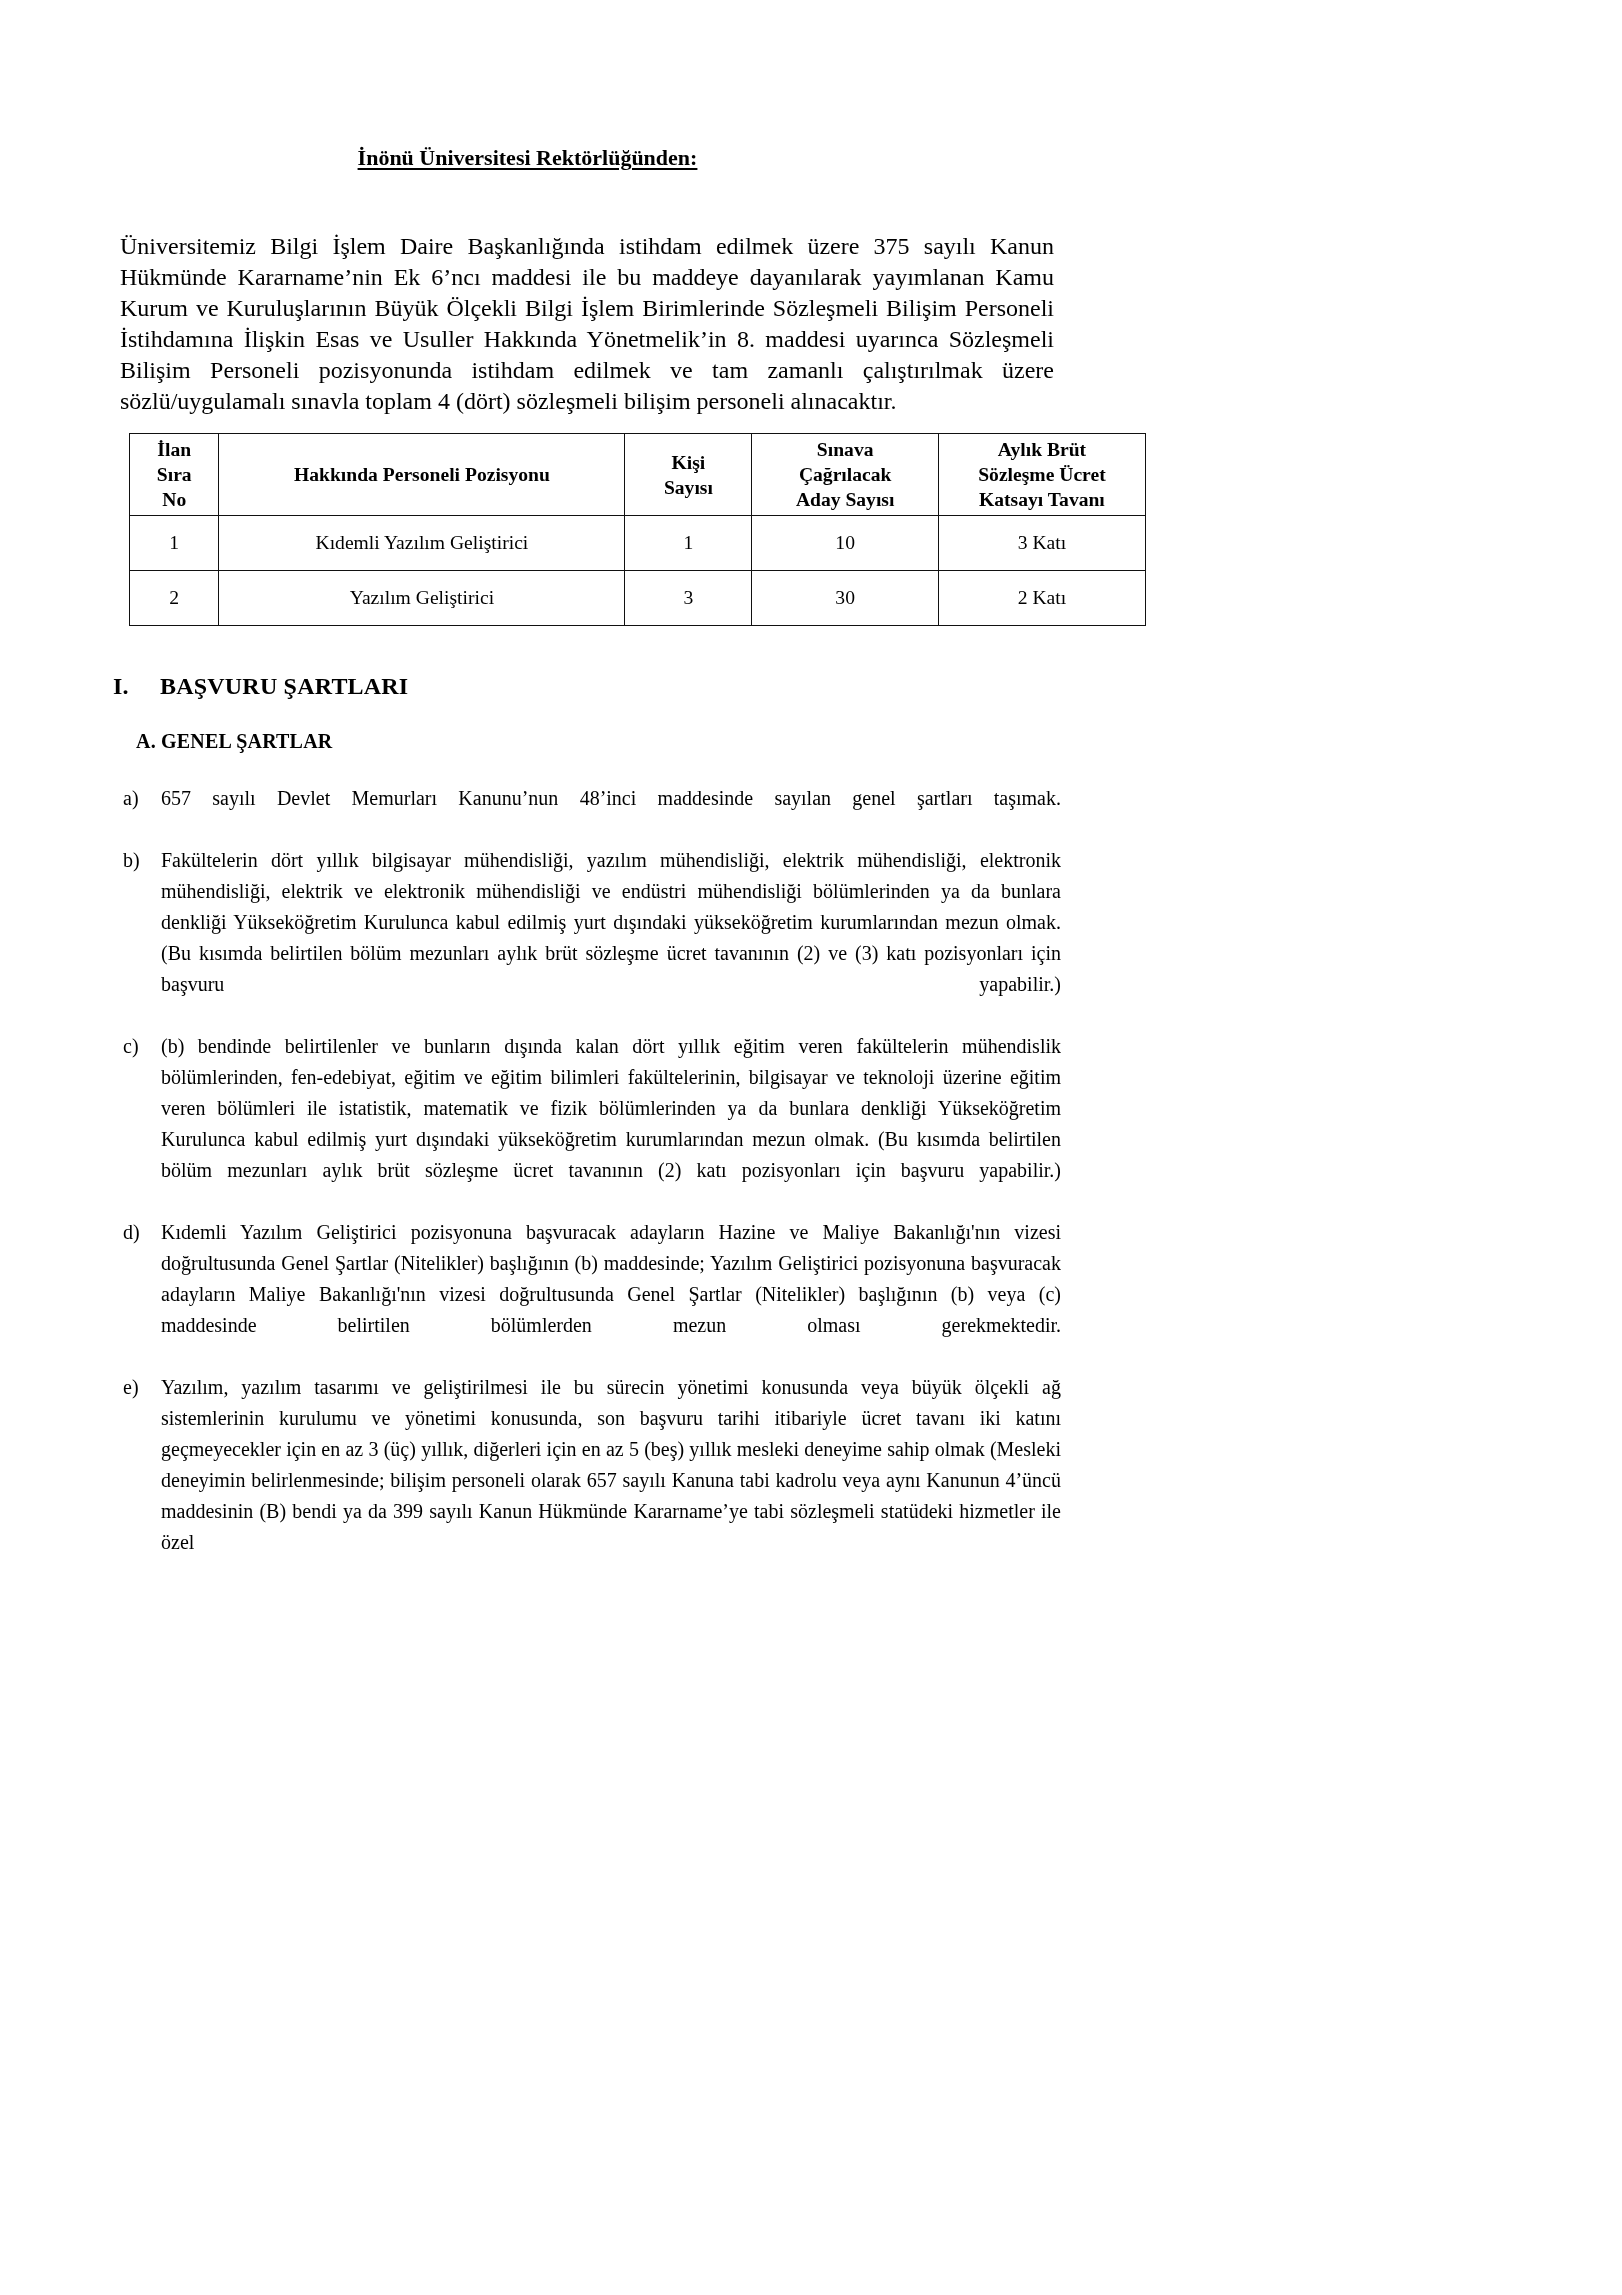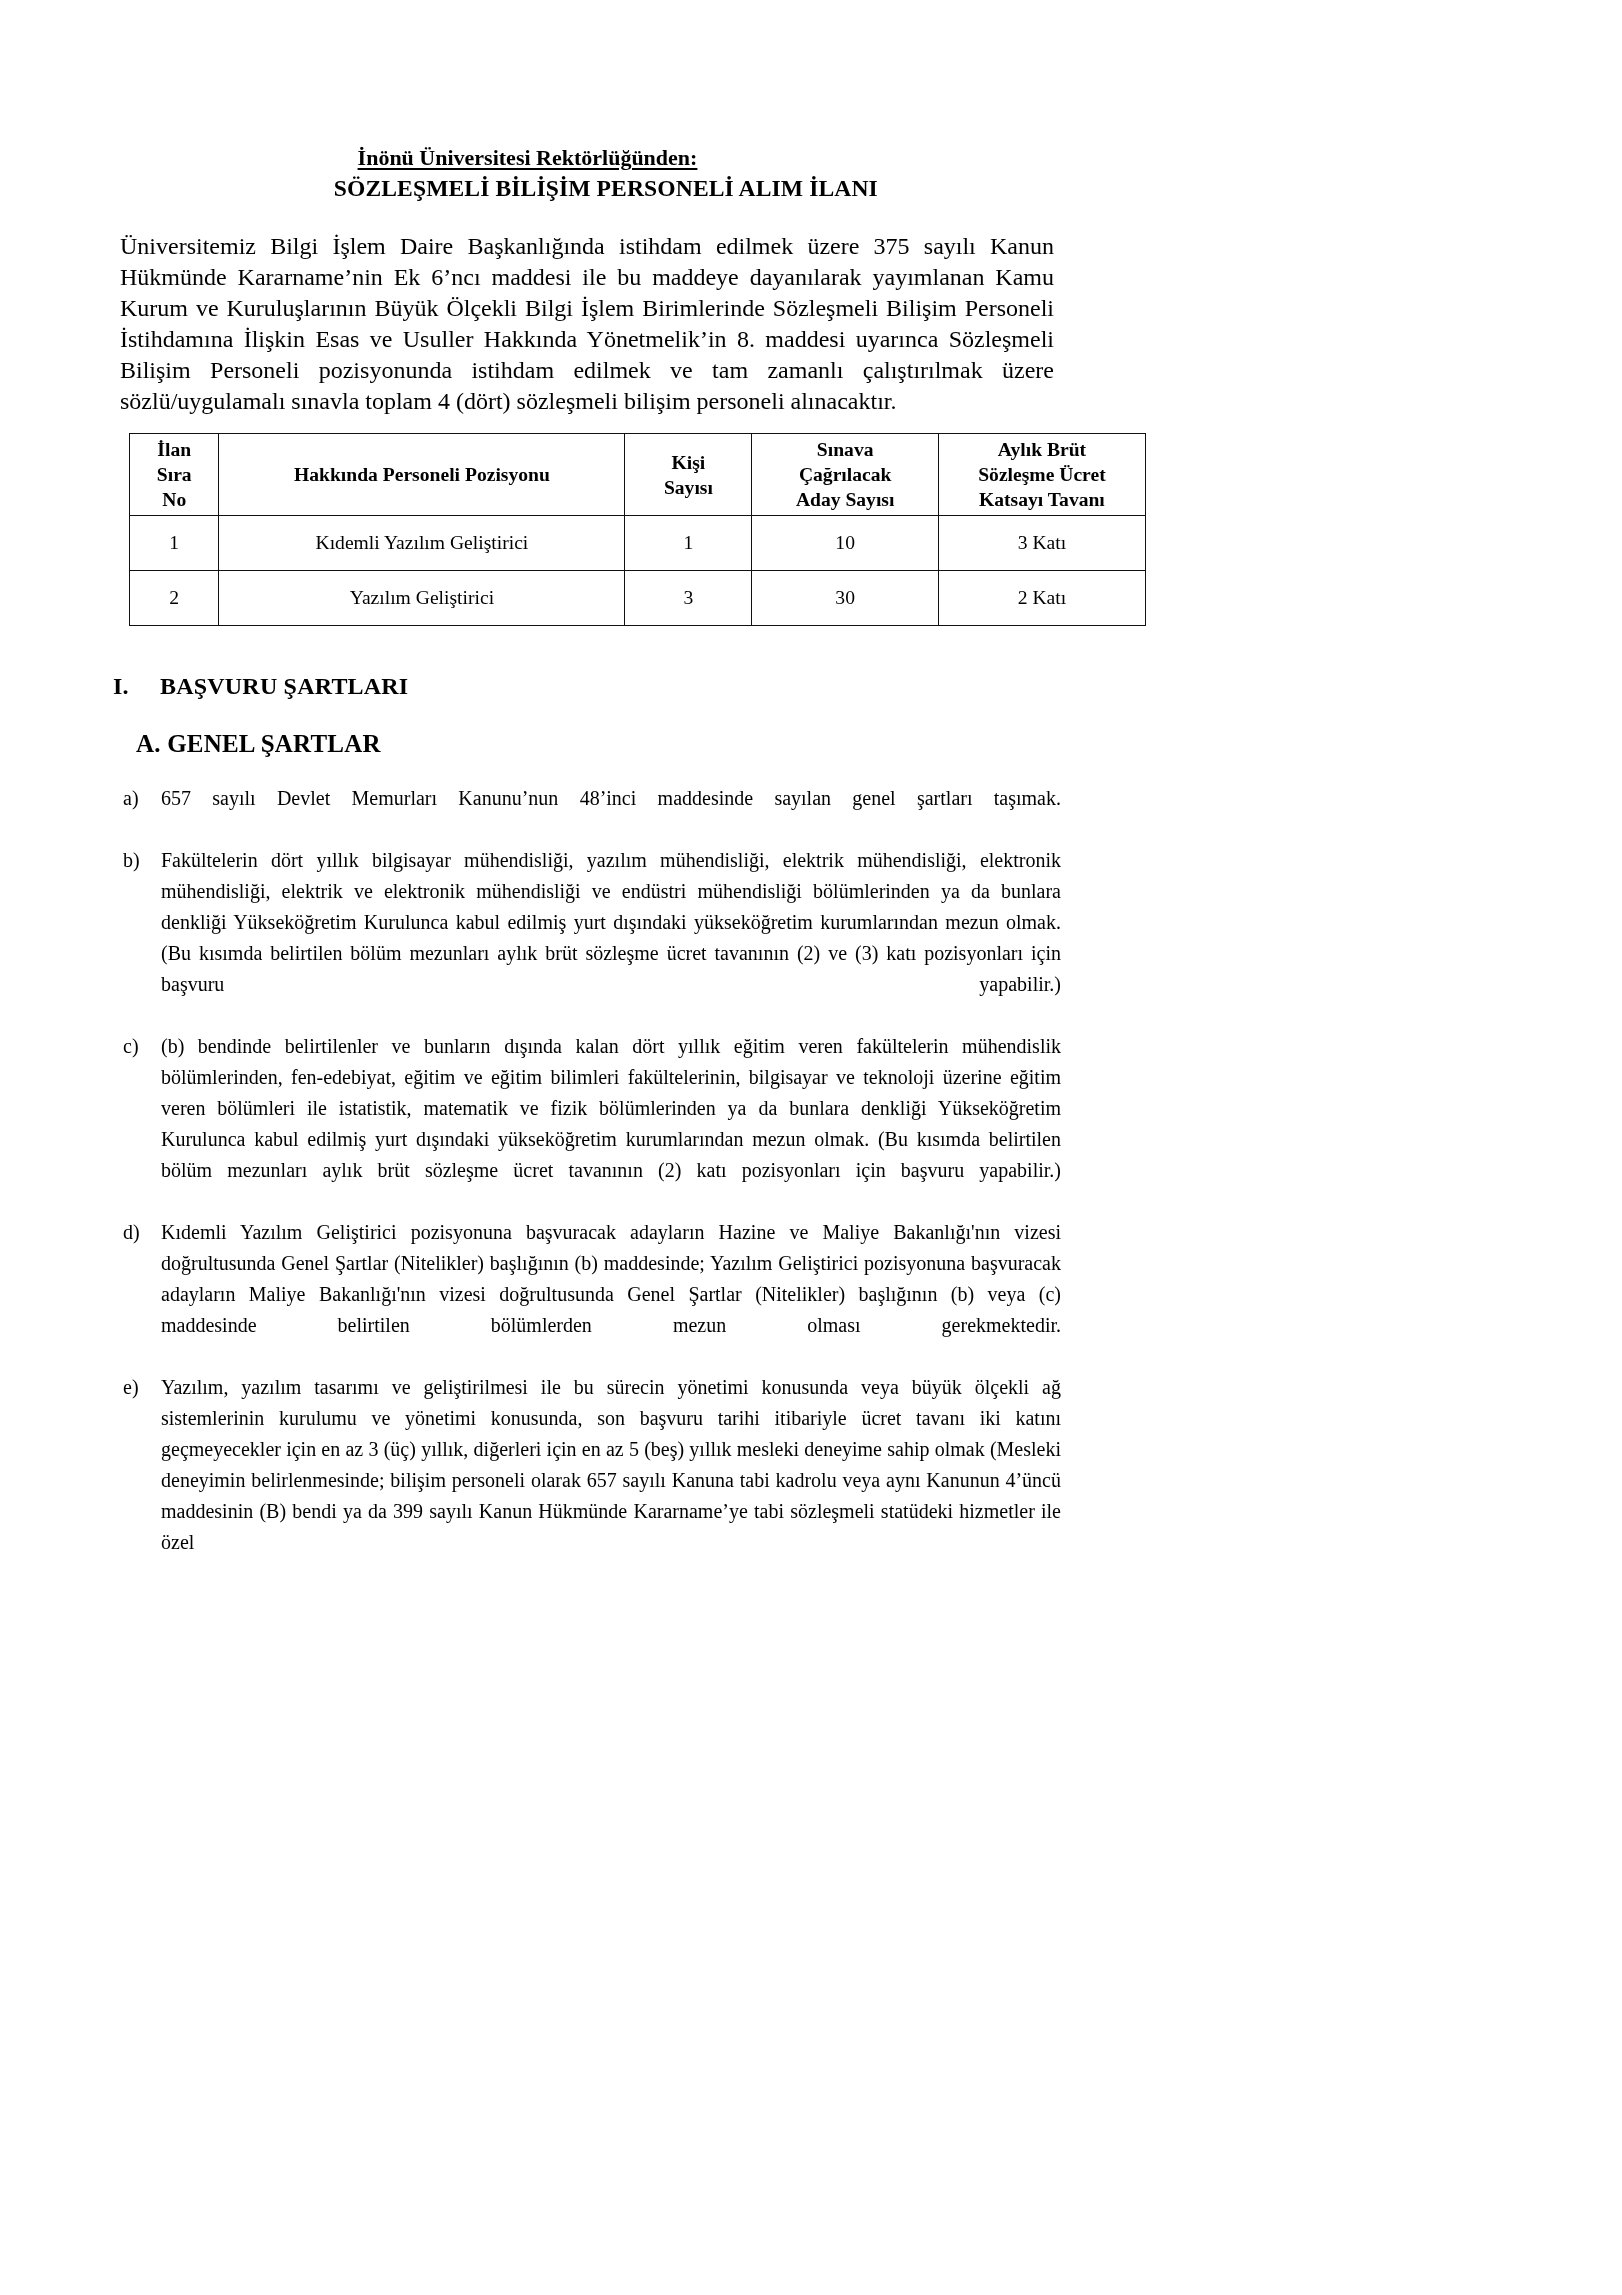--- a/index.html
+++ b/index.html
@@ -64,21 +64,21 @@
   .c4 { width:162px; }
 
   
   .h-roman {
     position:absolute; left:113px; top:673px;
     font-size:24px; font-weight:bold; letter-spacing:0.2px;
   }
   .h-roman .num { display:inline-block; width:47px; }
   .h-alpha {
     position:absolute; left:136px; top:730px;
-    font-size:25px; font-weight:bold; letter-spacing:0.2px;
+    font-size:20px; font-weight:bold; letter-spacing:0.2px;
   }
 
   
   .list {
     position:absolute; left:123px; top:783px; width:938px;
     font-size:20px; line-height:31px;
   }
   .li {
     position:relative;
     padding-left:38px;
@@ -95,21 +95,20 @@
   .li > .body { display:block; }
   .li > .body::after { content:""; display:inline-block; width:100%; }
 </style>
 </head>
 <body>
 
 <div class="page">
 
   <div class="title-block">
     <div class="title-line1"><span>İnönü Üniversitesi Rektörlüğünden:</span></div>
-    <div class="title-line2">SÖZLEŞMELİ BİLİŞİM PERSONELİ ALIM İLANI</div>
   </div>
 
   <div class="intro">
     <p>Üniversitemiz Bilgi İşlem Daire Başkanlığında istihdam edilmek üzere 375 sayılı Kanun Hükmünde Kararname’nin Ek 6’ncı maddesi ile bu maddeye dayanılarak yayımlanan Kamu Kurum ve Kuruluşlarının Büyük Ölçekli Bilgi İşlem Birimlerinde Sözleşmeli Bilişim Personeli İstihdamına İlişkin Esas ve Usuller Hakkında Yönetmelik’in 8. maddesi uyarınca Sözleşmeli Bilişim Personeli pozisyonunda istihdam edilmek ve tam zamanlı çalıştırılmak üzere sözlü/uygulamalı sınavla toplam 4 (dört) sözleşmeli bilişim personeli alınacaktır.</p>
   </div>
 
   <div class="tbl-wrap">
     <table class="grid">
       <thead>
         <tr>

